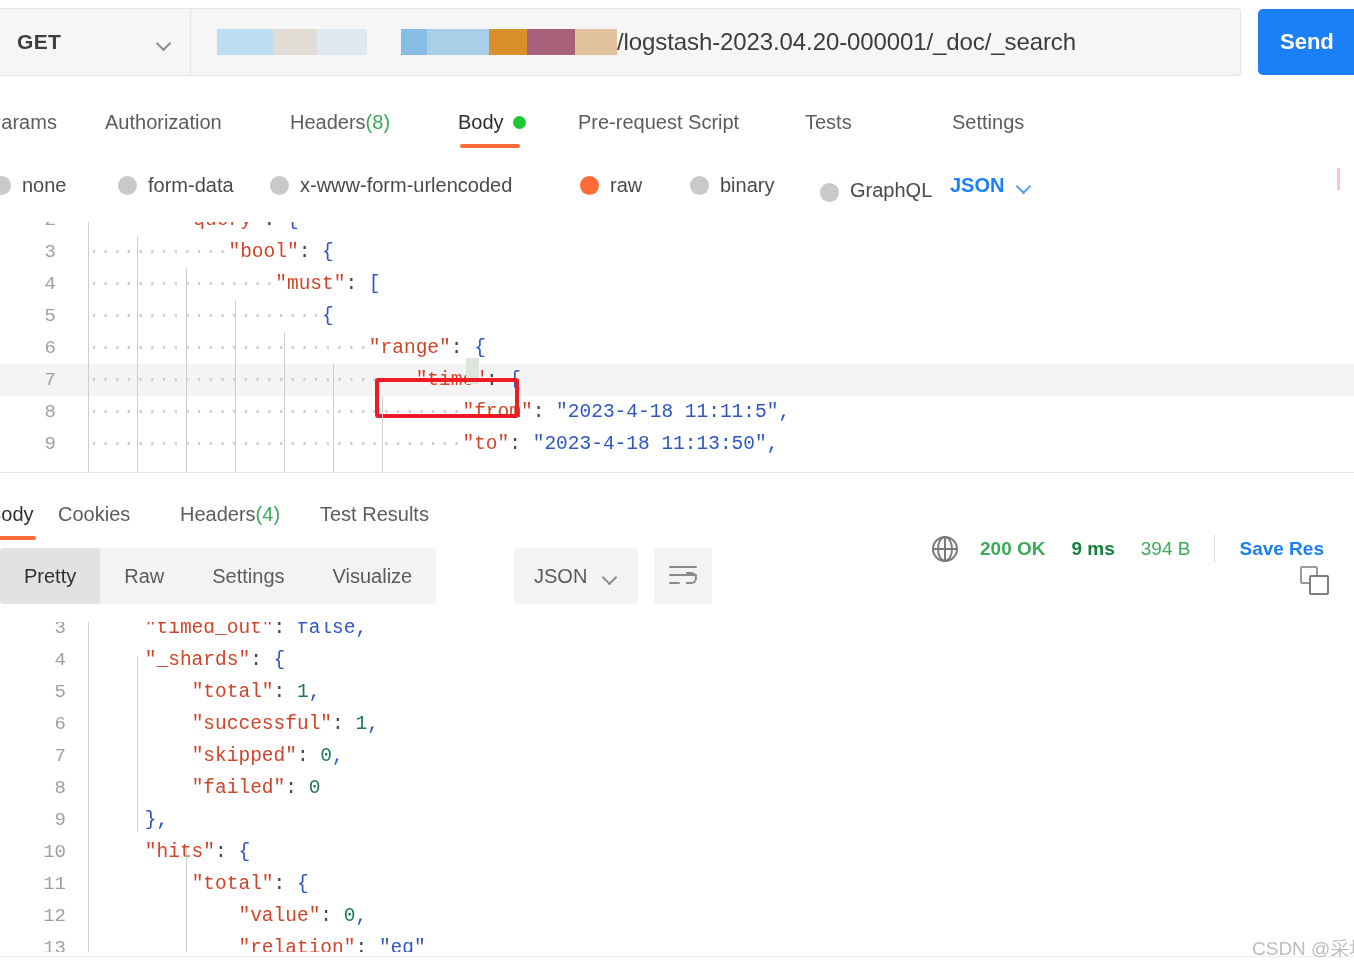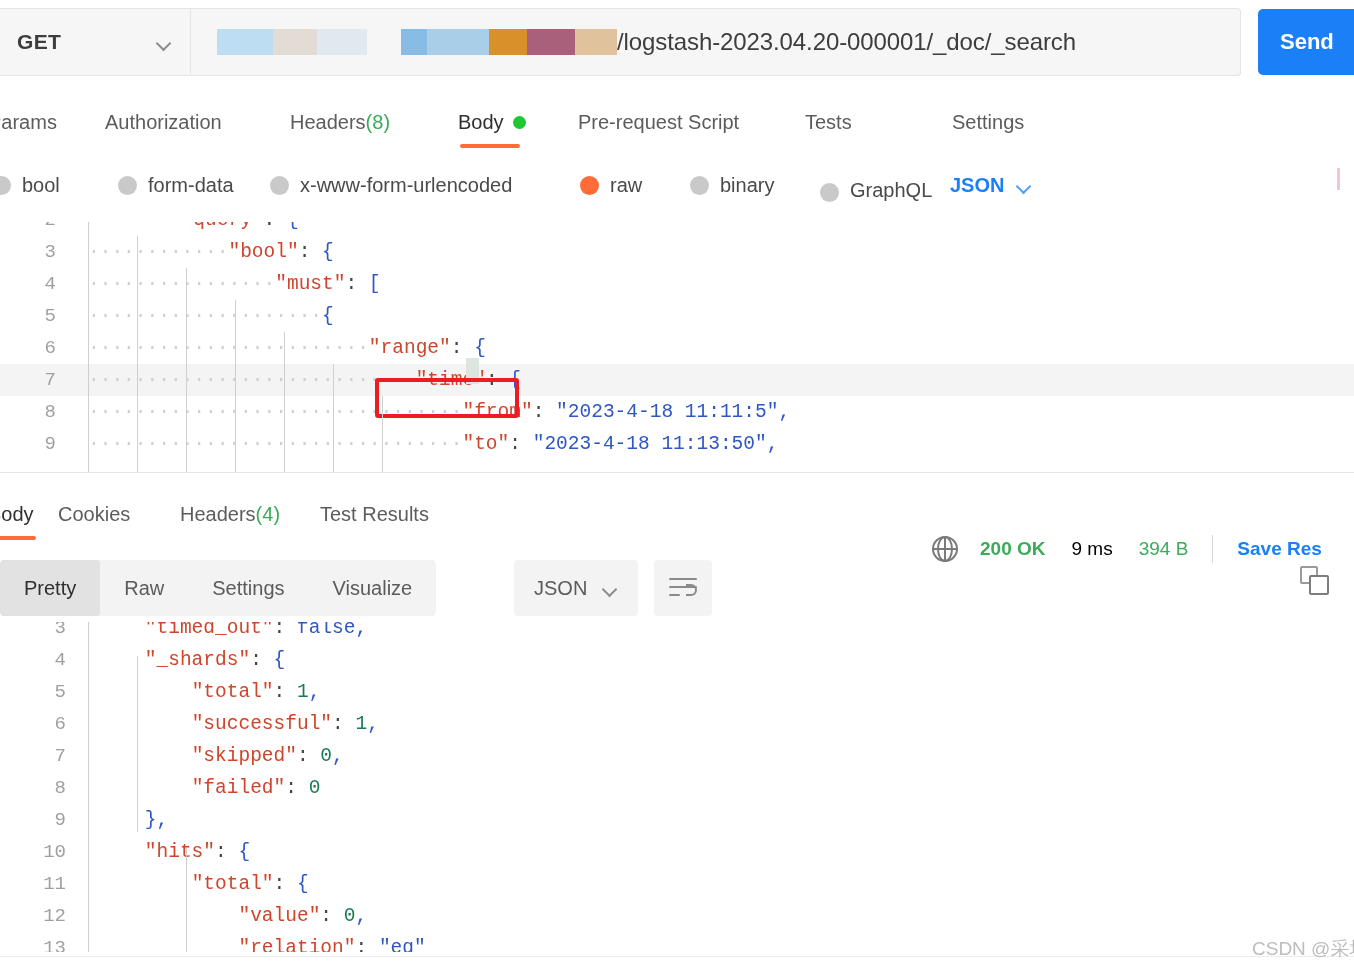--- a/index.html
+++ b/index.html
@@ -130,27 +130,27 @@
   }
   .globe::after{
     content:"";position:absolute;left:-2px;top:50%;width:26px;height:1px;
     margin-top:-1px;border-top:2px solid #7a7a7a;
   }
   .globe i{
     position:absolute;left:3px;top:-2px;width:16px;height:26px;
     border:2px solid #7a7a7a;border-radius:50%;box-sizing:border-box;
   }
   .m-ok{color:#3bab5a;font-weight:bold;margin-right:26px;}
-  .m-time{color:#000000;margin-right:26px;}
+  .m-time{color:#15803d;margin-right:26px;font-weight:bold;}
   .m-size{color:#3bab5a;margin-right:24px;}
   .m-div{width:1px;height:28px;background:#d8d8d8;margin-right:24px;}
   .m-save{color:#1b7ff7;font-weight:bold;}
 
   
-  .resp-toolbar{position:absolute;left:0;top:560px;width:1354px;height:58px;}
+  .resp-toolbar{position:absolute;left:0;top:548px;width:1354px;height:58px;}
   .seg{
     position:absolute;top:0;height:56px;background:#f3f3f3;border-radius:4px;
     display:flex;align-items:center;
   }
   .segbtn{
     height:56px;padding:0 24px;display:flex;align-items:center;
     font-size:20px;color:#5b5b5b;white-space:nowrap;border-radius:4px;
   }
   .segbtn.active{background:#e2e2e2;color:#2f2f2f;}
   .fmt-sel{
@@ -249,21 +249,21 @@
         <span>Tests</span>
       </div>
       <div class="rtab" style="left: 952px;">
         <span>Settings</span>
       </div>
     </div>
 
   <div class="btype-row" id="btype-row">
       <div class="bopt" style="left: -8px;">
         <span class="radio"></span>
-        <span>bool</span>
+        <span>none</span>
       </div>
       <div class="bopt" style="left: 118px; align-items: center;">
         <span class="radio"></span>
         <span>form-data</span>
       </div>
       <div class="bopt" style="left: 270px;">
         <span class="radio"></span>
         <span>x-www-form-urlencoded</span>
       </div>
       <div class="bopt" style="left: 580px;">

